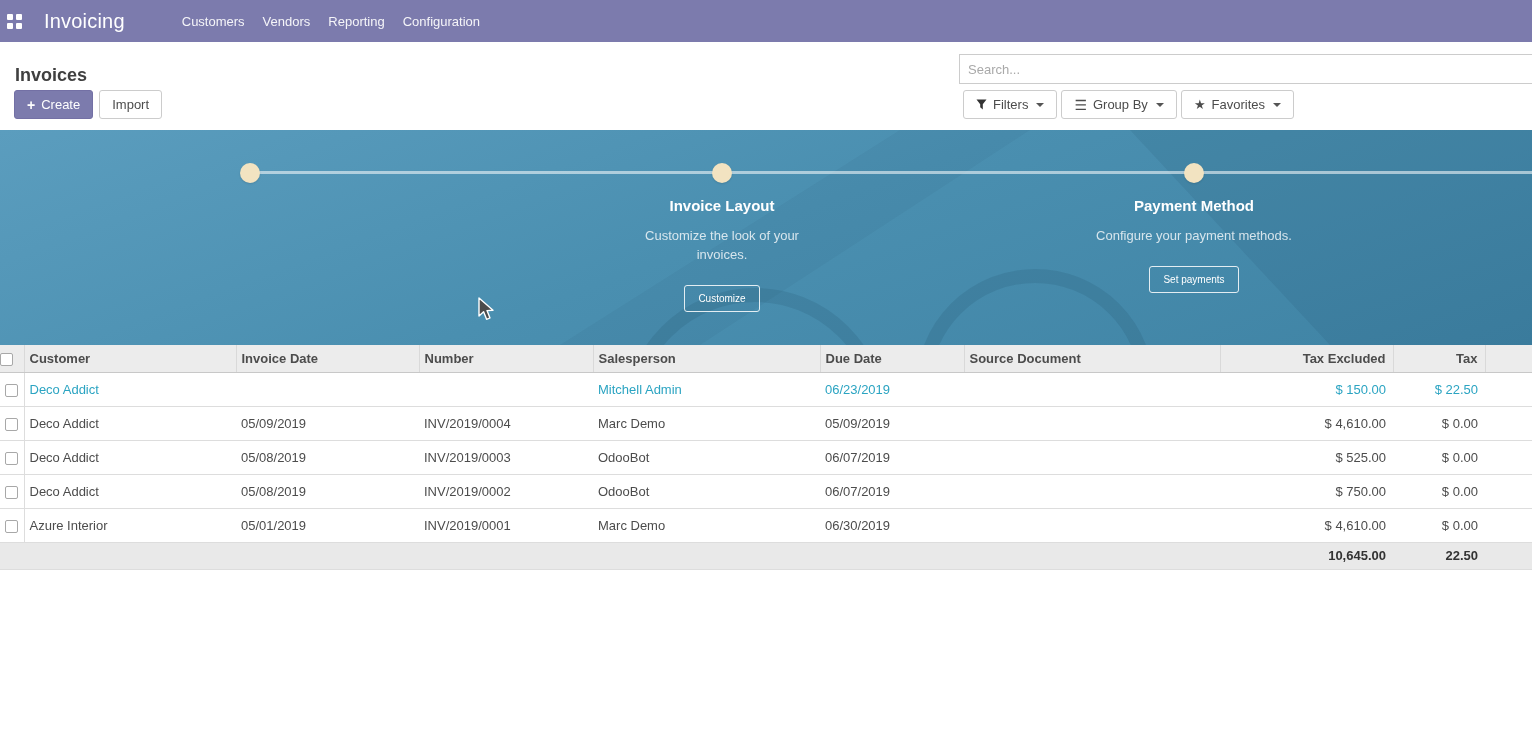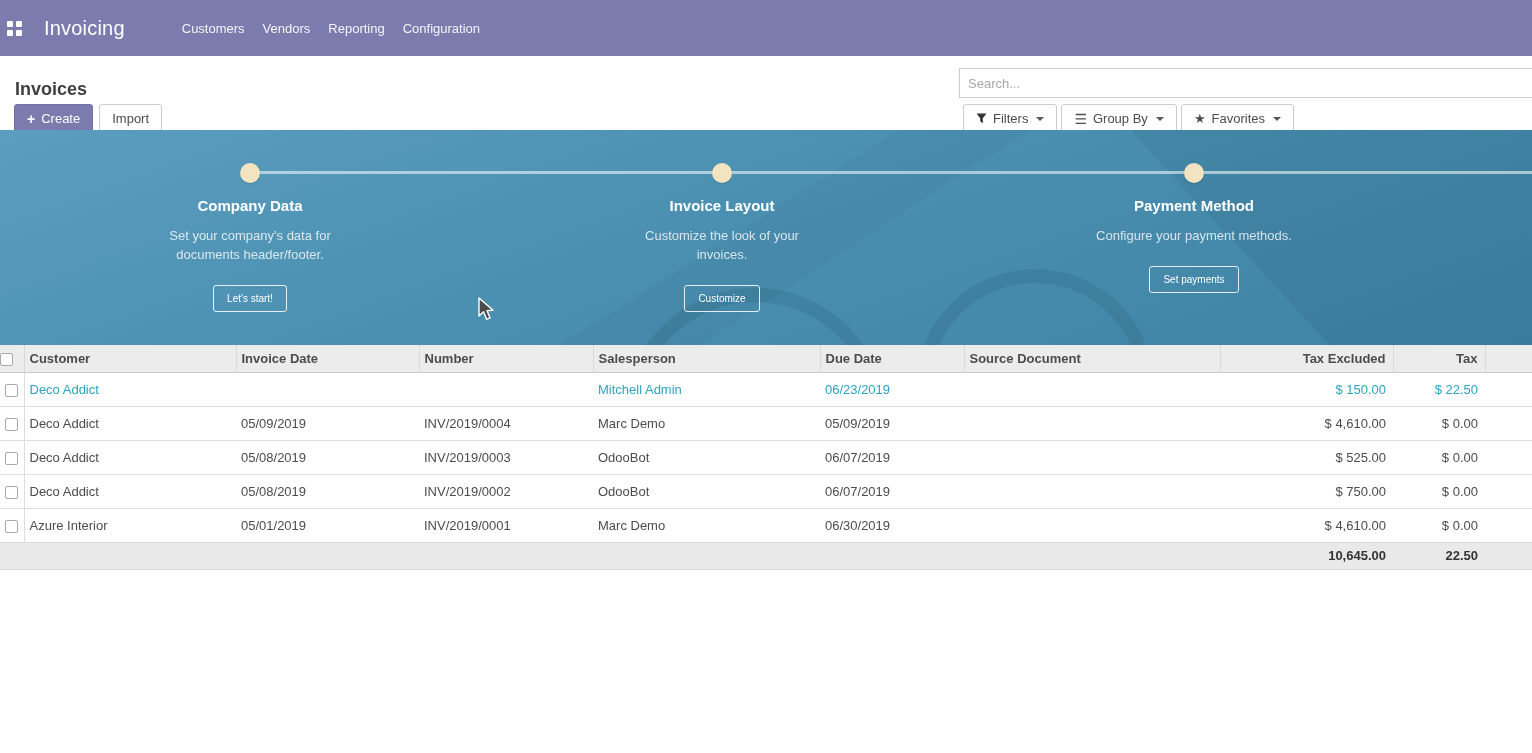--- a/index.html
+++ b/index.html
@@ -5,21 +5,21 @@
   * { margin:0; padding:0; box-sizing:border-box; }
   html,body { width:1532px; height:753px; }
   body {
     font-family:"Liberation Sans", sans-serif;
     font-size:13px; color:#4c4c4c; background:#fff;
     position:relative; overflow:hidden;
   }
 
   
   .navbar {
-    height:56px; background:#7c7bad; display:flex; align-items:center;
+    height:42px; background:#7c7bad; display:flex; align-items:center;
     padding-left:7px; color:#fff;
   }
   .apps-icon { width:15px; height:15px; display:grid; grid-template-columns:6px 6px; grid-template-rows:6px 6px; gap:3px; cursor:pointer; }
   .apps-icon span { background:#fff; border-radius:1px; }
   .brand { margin-left:22px; font-size:20px; font-weight:500; letter-spacing:.2px; cursor:pointer; }
   .nav-menu { display:flex; align-items:flex-end; height:100%; margin-left:48px; }
   .nav-item { padding:0 9px; height:100%; display:flex; align-items:center; color:rgba(255,255,255,.92); cursor:pointer; }
 
   
   .control-panel { position:relative; height:88px; background:#fff; }
@@ -155,25 +155,20 @@
     <circle cx="755" cy="290" r="125" fill="none" stroke="rgba(5,40,60,0.10)" stroke-width="14"></circle>
     <circle cx="1035" cy="258" r="112" fill="none" stroke="rgba(5,40,60,0.10)" stroke-width="14"></circle>
     <path d="M872 250 Q 905 225 930 242" fill="none" stroke="rgba(5,40,60,0.10)" stroke-width="12"></path>
   </svg>
 
   <div class="progress-line" style="top:41px;"></div>
   <div class="dot dot-1" style="top:33px;"></div>
   <div class="dot dot-2" style="top:33px;"></div>
   <div class="dot dot-3" style="top:33px;"></div>
 
-  <div class="step step-1" style="top:68px;">
-    <div class="step-title">Company Data</div>
-    <div class="step-desc">Set your company's data for documents header/footer.</div>
-    <button class="step-btn">Let's start!</button>
-  </div>
   <div class="step step-2" style="top:68px;">
     <div class="step-title">Invoice Layout</div>
     <div class="step-desc">Customize the look of your invoices.</div>
     <button class="step-btn">Customize</button>
   </div>
   <div class="step step-3" style="top:68px;">
     <div class="step-title">Payment Method</div>
     <div class="step-desc">Configure your payment methods.</div>
     <button class="step-btn">Set payments</button>
   </div>

